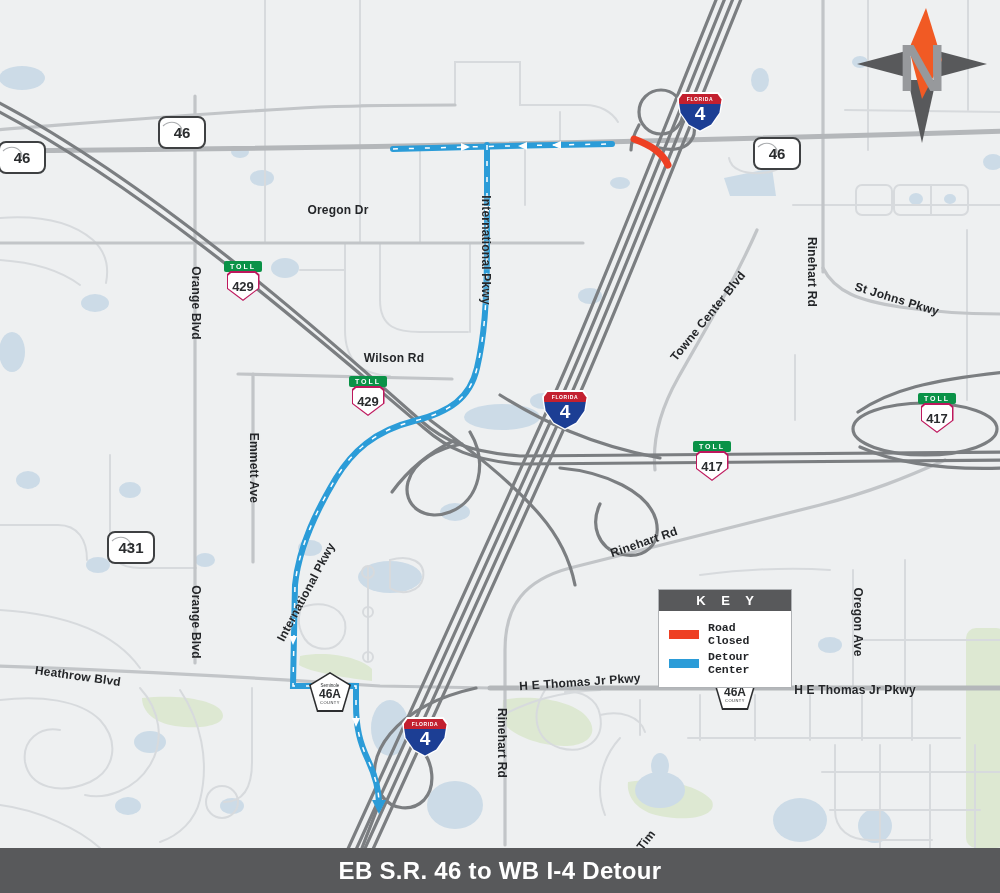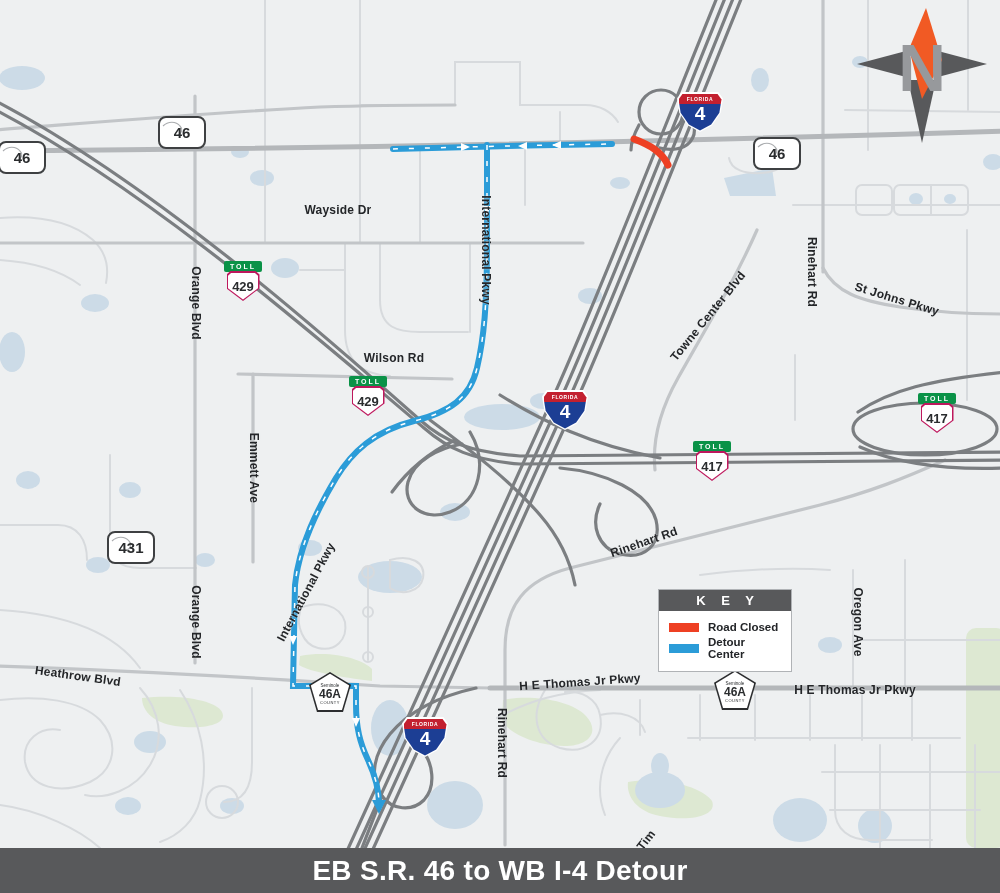--- a/index.html
+++ b/index.html
@@ -40,31 +40,31 @@
       display:flex;flex-direction:column;align-items:center;justify-content:center;}
   .c-top{font-size:4.5px;color:#2a2c2e;margin-top:3px;}
   .c-num{font-weight:bold;font-size:12px;color:#2a2c2e;line-height:12px;}
   .c-bot{font-size:4px;letter-spacing:.5px;color:#2a2c2e;}
   
   #key{position:absolute;left:658px;top:589px;width:132px;background:#fff;
        border:1px solid #b0b3b6;z-index:8;box-shadow:0 0 0 0;}
   #key .hdr{background:#58595b;color:#fff;font-weight:bold;font-size:13px;letter-spacing:6px;
        text-align:center;padding:3px 0 3px 6px;}
   #key .rows{padding:7px 8px 8px 10px;}
-  #key .row{display:flex;align-items:center;margin:3px 0;}
+  #key .row{display:flex;align-items:center;margin:3px 0;font-family:Liberation Mono, monospace;}
   #key .sw{width:30px;height:9px;margin-right:9px;flex:0 0 auto;}
   #key .sw-red{background:#ee4023;}
   #key .sw-blue{background:#2b9cd8;}
   #key .row span{font-weight:bold;font-size:11.5px;color:#232528;}
   
   #compass{position:absolute;left:852px;top:2px;z-index:9;}
   
   #titlebar{position:absolute;left:0;top:848px;width:1000px;height:45px;background:#58595b;
        display:flex;align-items:center;justify-content:center;}
-  #titlebar span{color:#fff;font-weight:bold;font-size:28px;letter-spacing:.3px;}
+  #titlebar span{color:#fff;font-weight:bold;font-size:24px;letter-spacing:.3px;}
 </style>
 </head>
 <body>
 
 <div id="map">
   <svg width="1000" height="848" viewBox="0 0 1000 848">
 
     <g fill="#dde8d2" stroke="none">
       <path d="M503,700 C530,694 572,700 586,716 C600,731 590,746 564,746 C538,746 508,734 502,720 Z"></path>
       <rect x="966" y="628" width="40" height="220" rx="10"></rect>
@@ -232,21 +232,21 @@
         <polygon points="289,636 297,636 293,645"></polygon>
         <polygon points="326,682 335,686 326,690"></polygon>
         <polygon points="352,718 360,718 356,727"></polygon>
       </g>
       <polygon points="372,800 386,800 379,814" fill="#2b9cd8"></polygon>
     </g>
 
     <path d="M634,139 C650,145 662,152 668,165" stroke="#ee4023" stroke-width="7" fill="none" stroke-linecap="round"></path>
   </svg>
 
-  <div class="lbl" style="left:338px;top:210px">Wayside Dr</div>
+  <div class="lbl" style="left:338px;top:210px">Oregon Dr</div>
   <div class="lbl" style="left:394px;top:358px">Wilson Rd</div>
   <div class="lbl" style="left:196px;top:303px;--r:90deg">Orange Blvd</div>
   <div class="lbl" style="left:196px;top:622px;--r:90deg">Orange Blvd</div>
   <div class="lbl" style="left:254px;top:468px;--r:90deg">Emmett Ave</div>
   <div class="lbl" style="left:486px;top:250px;--r:90deg">International Pkwy</div>
   <div class="lbl" style="left:306px;top:592px;--r:-62deg">International Pkwy</div>
   <div class="lbl" style="left:708px;top:316px;--r:-51deg">Towne Center Blvd</div>
   <div class="lbl" style="left:812px;top:272px;--r:90deg">Rinehart Rd</div>
   <div class="lbl" style="left:897px;top:299px;--r:17deg">St Johns Pkwy</div>
   <div class="lbl" style="left:644px;top:542px;--r:-19deg">Rinehart Rd</div>

